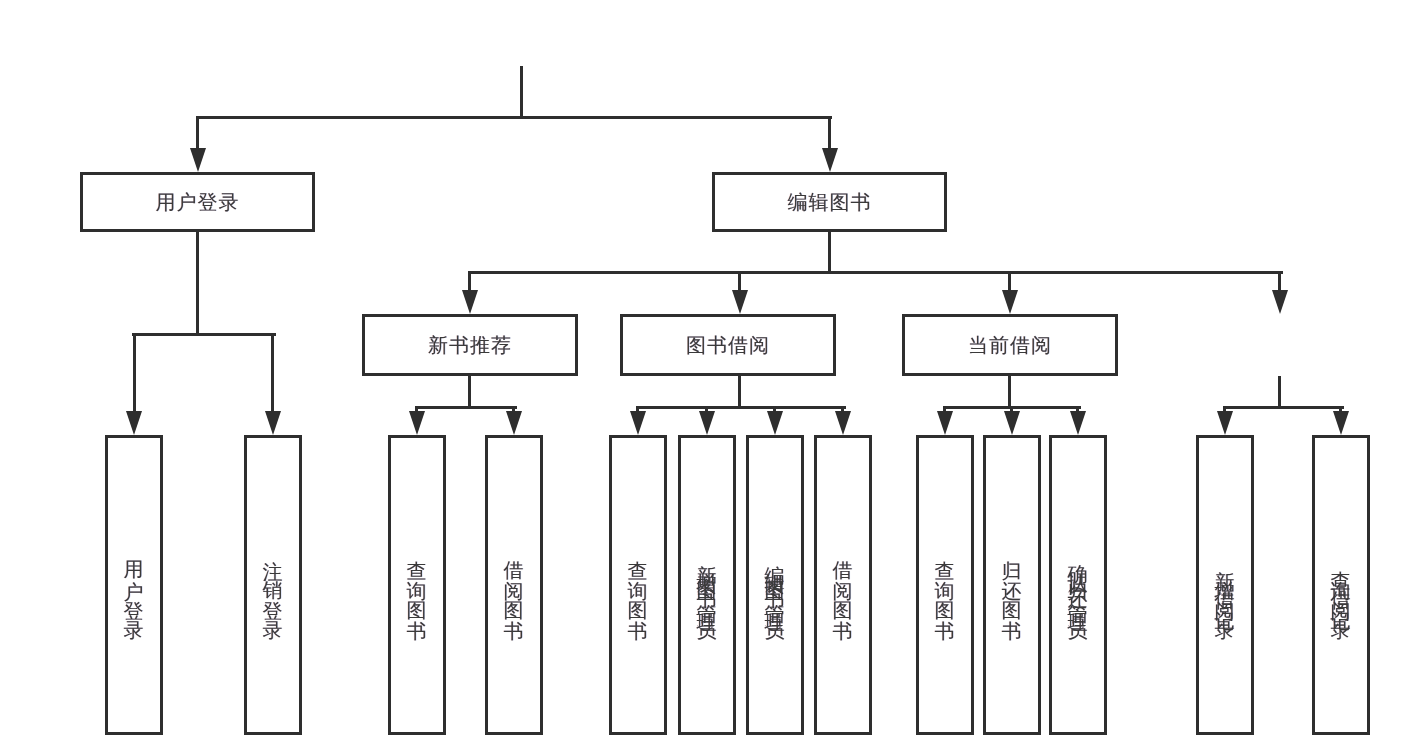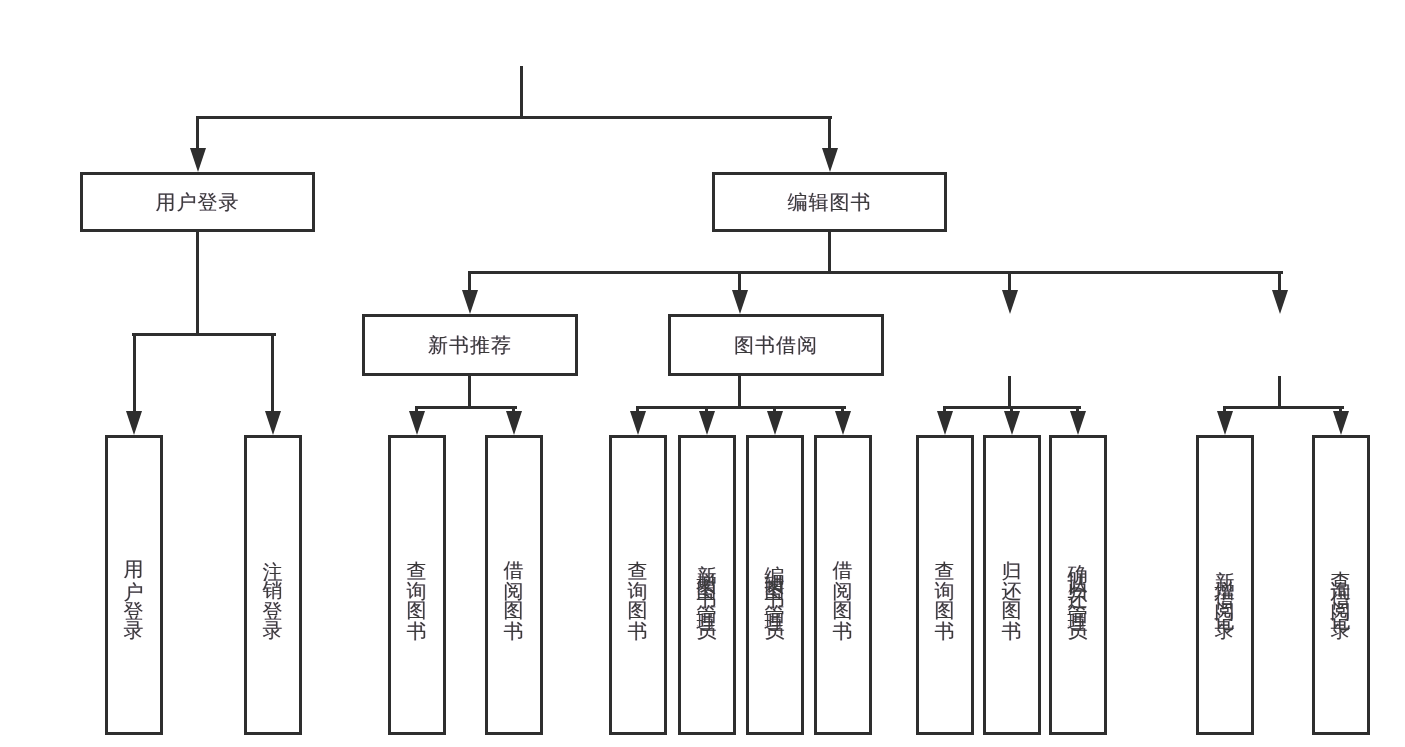--- a/index.html
+++ b/index.html
@@ -69,22 +69,25 @@
   <div class="line" style="left:738px;top:271px;width:3px;height:20px;"></div>
   <div class="arrow" style="left:732px;top:290px;"></div>
   <div class="line" style="left:1008px;top:271px;width:3px;height:20px;"></div>
   <div class="arrow" style="left:1002px;top:290px;"></div>
   <div class="line" style="left:1278px;top:271px;width:3px;height:20px;"></div>
   <div class="arrow" style="left:1272px;top:290px;"></div>
 
   <div class="box l3" style="left:362px;">
     <span class="htext">新书推荐</span>
   </div>
-  <div class="box l3" style="left:668px;">
+  <div class="box l3" style="left:620px;">
     <span class="htext">图书借阅</span>
+  </div>
+  <div class="box l3" style="left:902px;">
+    <span class="htext">当前借阅</span>
   </div>
 
   <div class="line" style="left:468px;top:376px;width:3px;height:32px;"></div>
   <div class="line" style="left:415px;top:406px;width:102px;height:3px;"></div>
   <div class="line" style="left:415px;top:406px;width:3px;height:9px;"></div>
   <div class="arrow" style="left:409px;top:411px;"></div>
   <div class="line" style="left:512px;top:406px;width:3px;height:9px;"></div>
   <div class="arrow" style="left:506px;top:411px;"></div>
 
   <div class="line" style="left:738px;top:376px;width:3px;height:32px;"></div>

